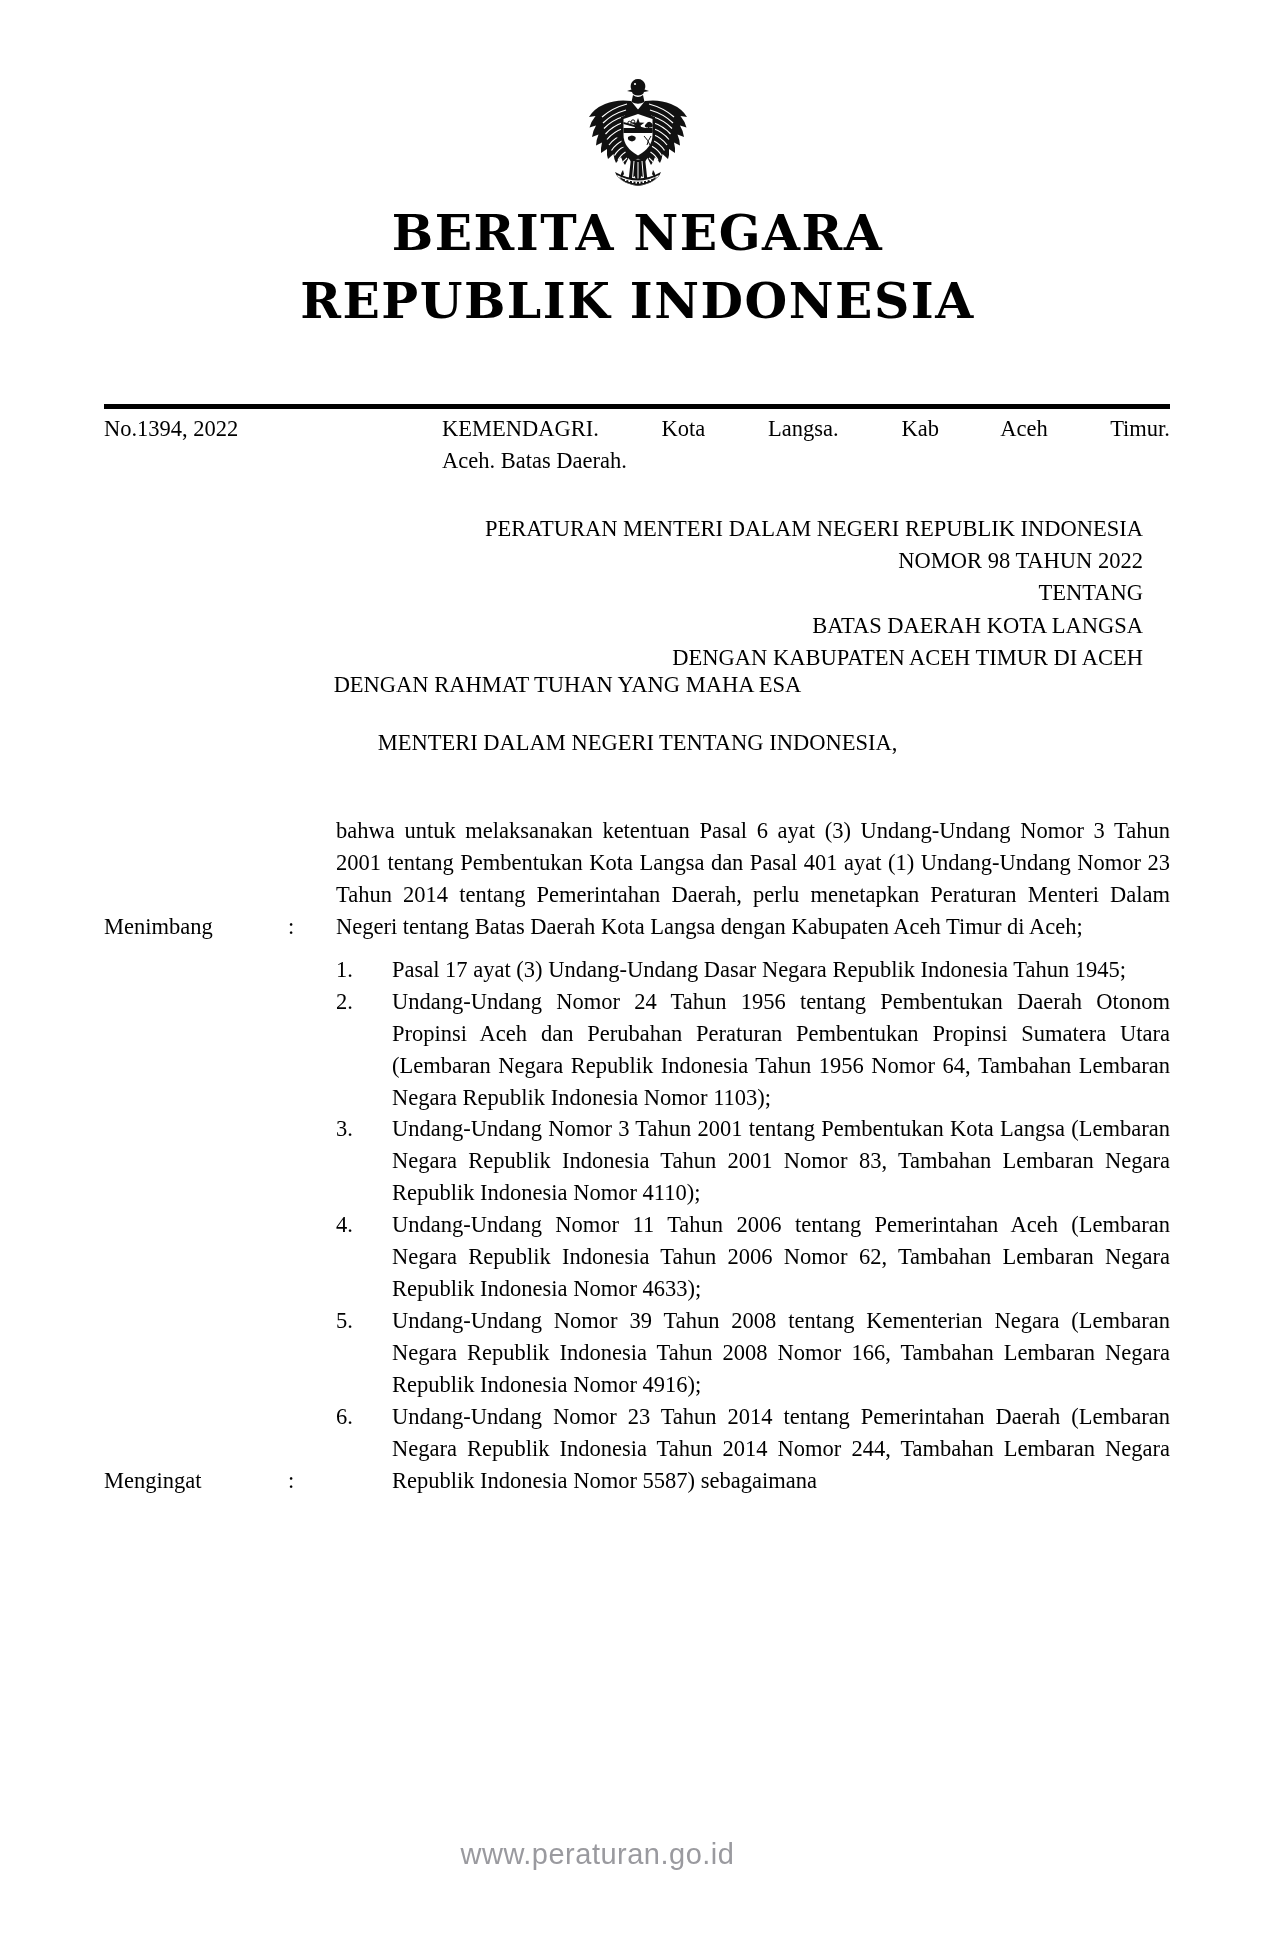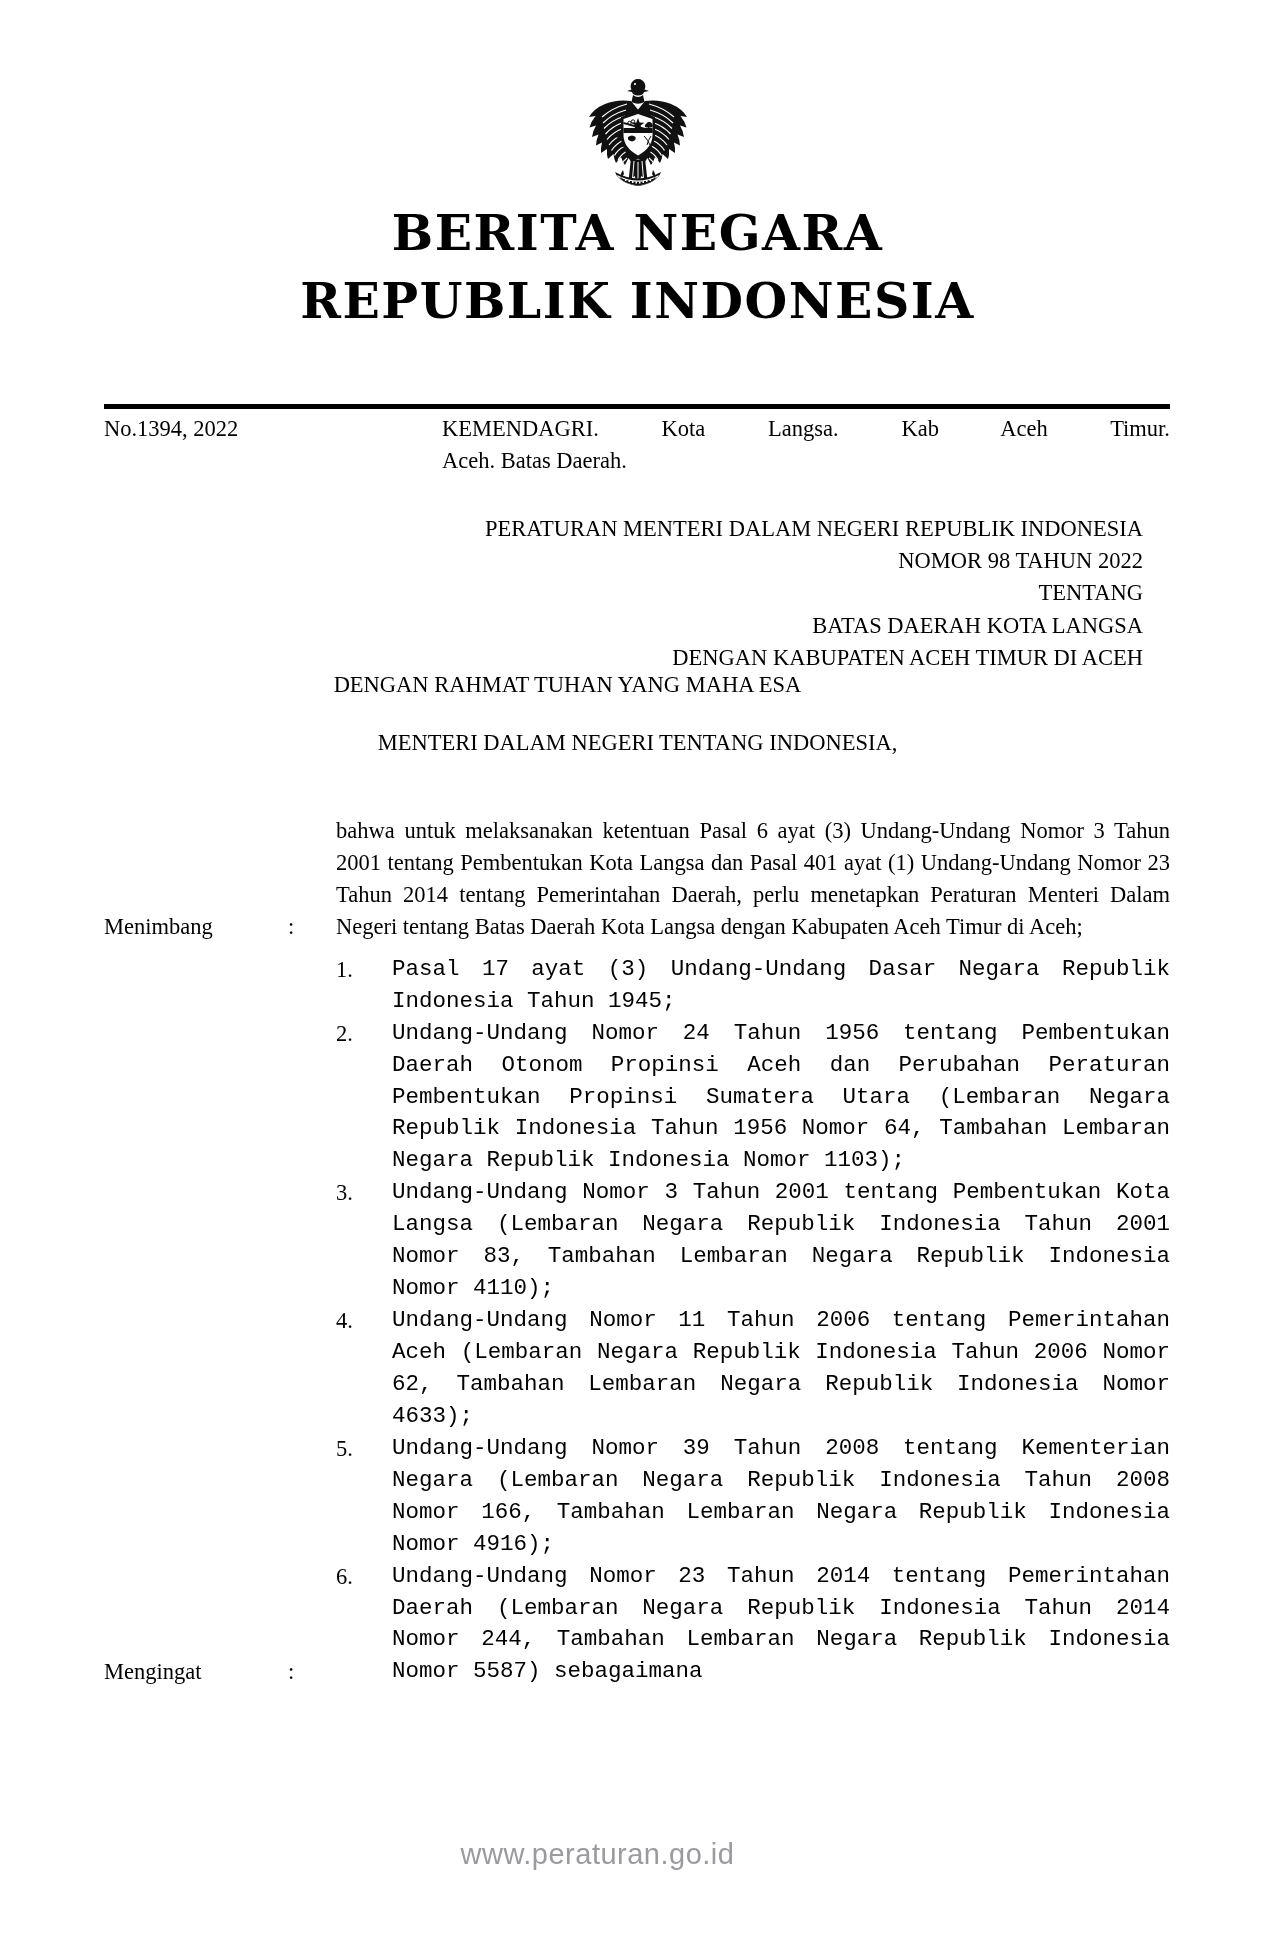--- a/index.html
+++ b/index.html
@@ -171,21 +171,20 @@
   }
   .numlist > li .num {
     flex: 0 0 56px;
     width: 56px;
   }
   .numlist > li .txt {
     flex: 1 1 auto;
     min-width: 0;
     text-align: justify;
     text-justify: inter-word;
-    font-family: Liberation Mono, monospace;
   }
 
   
   .footer {
     position: absolute;
     top: 1838px;
     left: 0;
     width: 1275px;
     text-align: center;
     padding-right: 80px;

